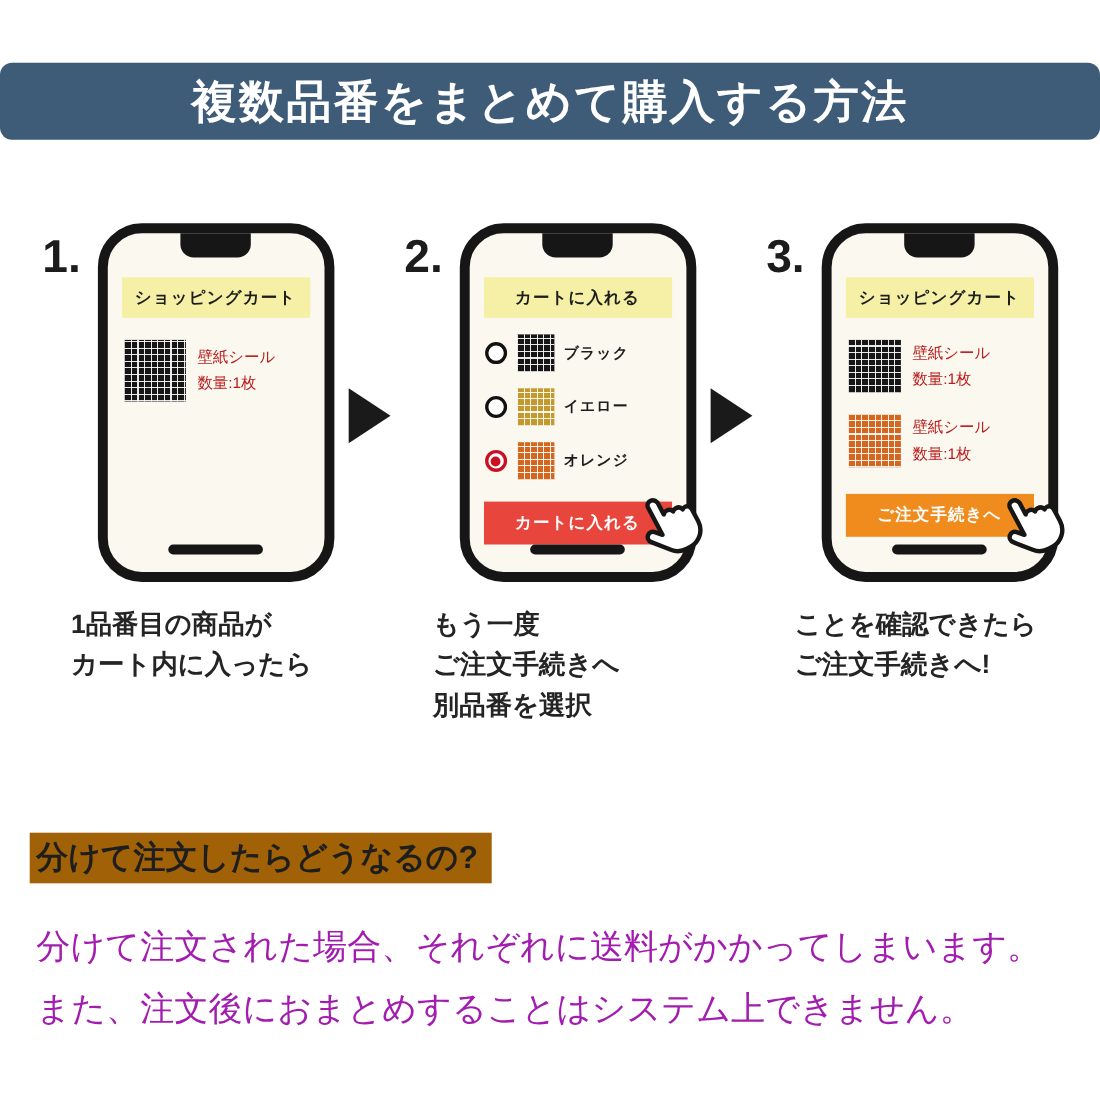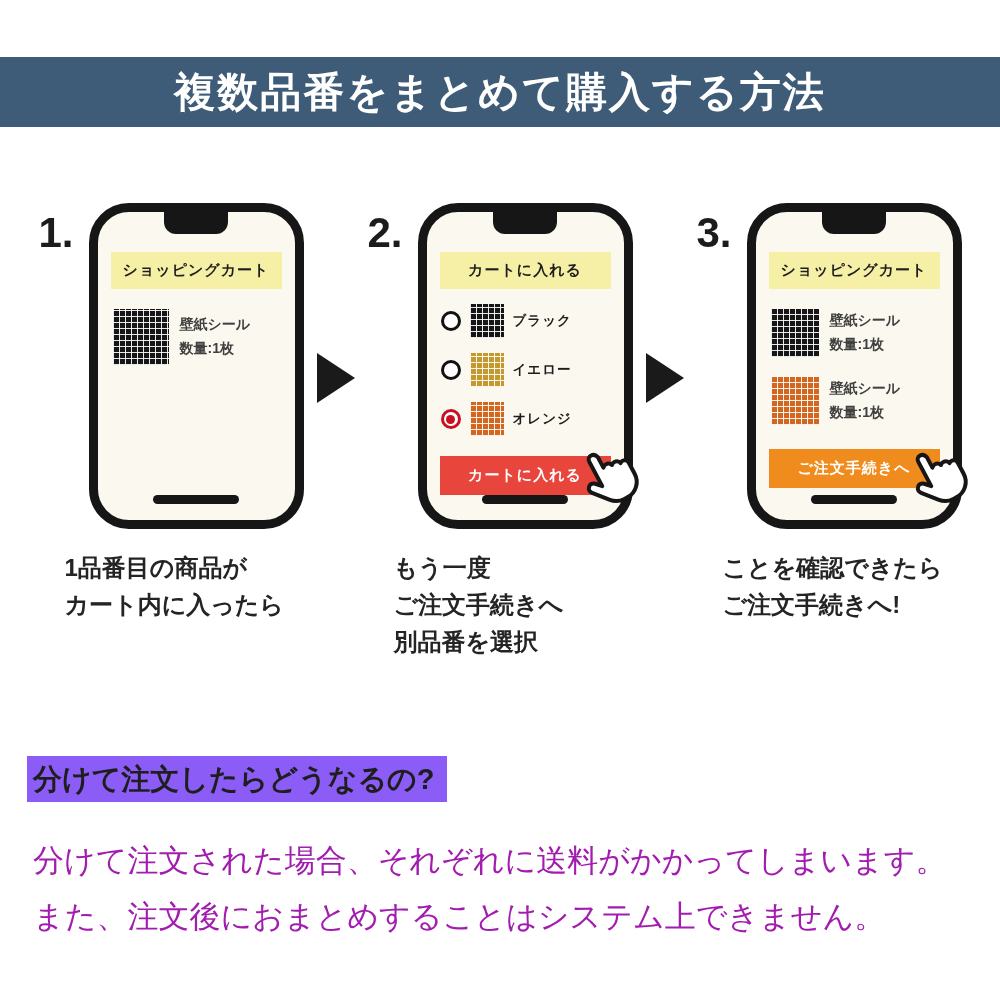--- a/index.html
+++ b/index.html
@@ -9,21 +9,21 @@
     font-family:"Liberation Sans","DejaVu Sans",sans-serif;
     color:#222;
     position:relative;
     overflow:hidden;
   }
 
   
   .banner {
     position:absolute; top:57px; left:0; width:1000px; height:70px;
     background:#3e5c77;
-    display:flex; align-items:center; justify-content:center;
+    display:flex; align-items:center; justify-content:center;border-radius:11px;
   }
   .banner-title { color:#fff; font-size:41px; font-weight:bold; letter-spacing:2px; }
 
   
   .steps {
     position:absolute; top:203px; left:0; width:1000px;
     display:flex; justify-content:center; align-items:flex-start;
   }
   .step { display:flex; flex-direction:column; }
   .phone-row { display:flex; }
@@ -44,21 +44,21 @@
   }
 
   .screen-header {
     margin:40px 13px 0; background:#f6f0a7; color:#1d1d1d;
     text-align:center; font-weight:bold; font-size:15px;
     padding:9px 2px; letter-spacing:1px;
   }
 
   
   .cart-item { display:flex; align-items:center; gap:11px; margin:20px 15px 0; }
-  .cart-item .info { font-size:14px; font-weight:bold; line-height:1.7; color:#404040; }
+  .cart-item .info { font-size:14px; font-weight:normal; line-height:1.7; color:#b91c1c; }
 
   
   .swatch {
     flex:none;
     background-image:
       repeating-linear-gradient(0deg, rgba(255,255,255,.9) 0 1px, transparent 1px 6px),
       repeating-linear-gradient(90deg, rgba(255,255,255,.9) 0 1px, transparent 1px 6px);
   }
   .swatch.black  { background-color:#161616; }
   .swatch.yellow { background-color:#c49a2e; }
@@ -111,21 +111,21 @@
     margin-top:20px; padding-left:26px;
     font-size:24px; font-weight:bold; line-height:1.55; color:#242424;
   }
   .caption span { display:block; }
 
   
   .qa-heading {
     position:absolute; top:760px; left:27px;
     font-size:29px; font-weight:bold; color:#1e1e1e;
   }
-  .qa-heading .hl { background:#8b5cf6; padding:7px 12px 7px 6px; }
+  .qa-heading .hl { background:#a16207; padding:7px 12px 7px 6px; }
   .qa-body {
     position:absolute; top:833px; left:33px;
     font-size:31px; line-height:1.8; color:#a21caf;
   }
   .qa-body div { white-space:nowrap; }
 </style>
 </head>
 <body>
 
 <div class="banner">

